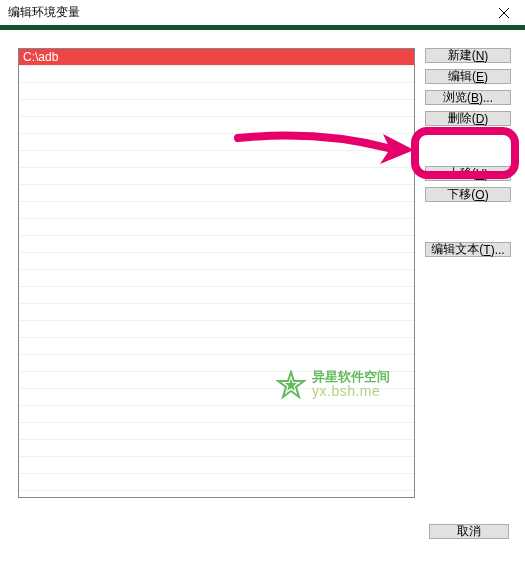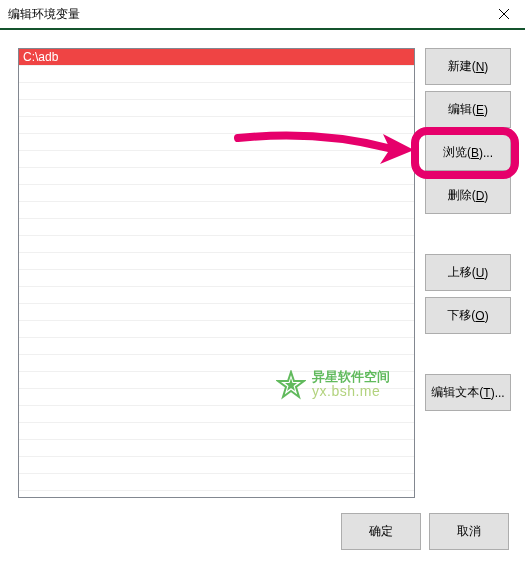--- a/index.html
+++ b/index.html
@@ -15,21 +15,21 @@
       height: 563px;
       overflow: hidden;
       position: relative;
     }
     .titlebar {
       height: 30px;
       display: flex;
       align-items: center;
       justify-content: space-between;
       padding: 0 0 0 8px;
-      border-bottom: 2px solid #14532d;
+      border-bottom: 5px solid #14532d;
       background: #fff;
     }
     .titlebar-title {
       font-size: 12px;
       color: #000;
     }
     .titlebar-close {
       width: 42px;
       height: 30px;
       display: flex;
@@ -66,21 +66,21 @@
       background: #ef4444;
       color: #fff;
     }
     .sidebar {
       width: 86px;
       display: flex;
       flex-direction: column;
       gap: 6px;
     }
     .btn {
-      height: 37px;
+      height: 15px;
       background: #e1e1e1;
       border: 1px solid #adadad;
       font-size: 12px;
       font-family: inherit;
       cursor: pointer;
       color: #000;
       display: flex;
       align-items: center;
       justify-content: center;
       white-space: nowrap;
@@ -225,21 +225,20 @@
     <div class="spacer"></div>
     <button class="btn">
       <span>编辑文本(</span>
         <span class="u">T</span>
         <span>)...</span>
     </button>
   </div>
 </div>
 
 <div class="bottom-bar">
-  <button class="btn">确定</button>
   <button class="btn">取消</button>
 </div>
 
 <div class="highlight-ring" style="left:411px; top:127px; width:108px; height:52px;"></div>
 
 <svg class="arrow" style="left:228px; top:120px; width:190px; height:60px;">
   <defs>
     <linearGradient id="arrg" x1="0%" y1="0%" x2="100%" y2="0%">
       <stop offset="0%" stop-color="#e6006b"></stop>
       <stop offset="100%" stop-color="#e6006b"></stop>

